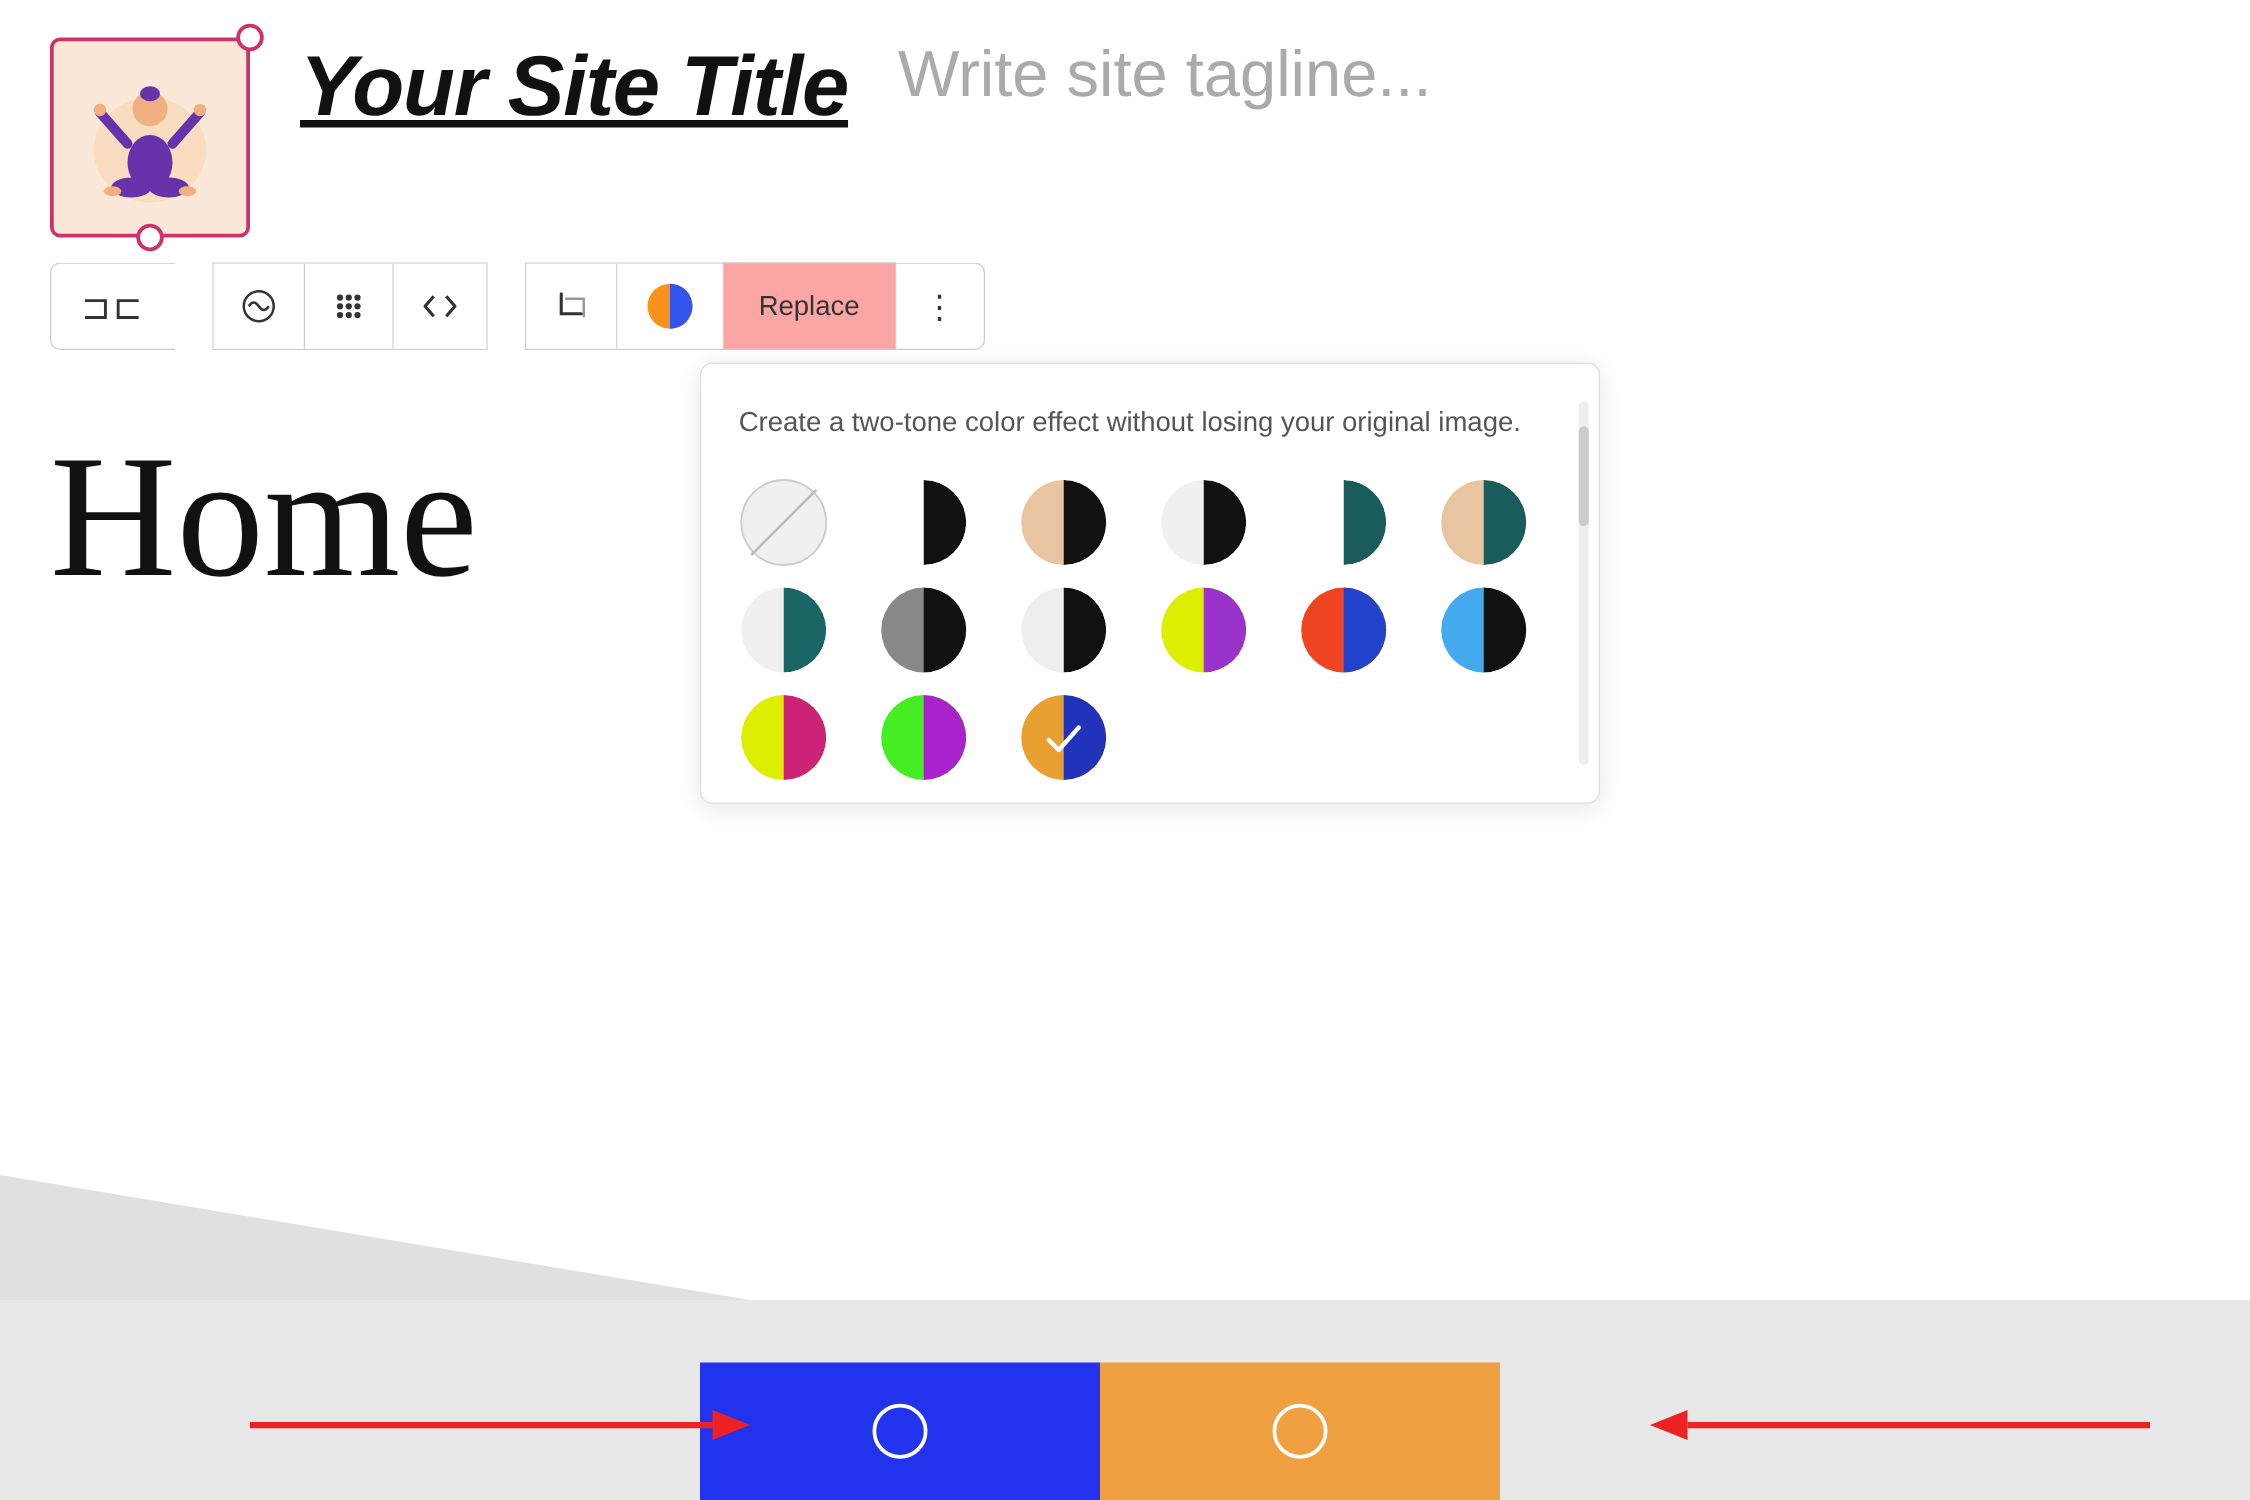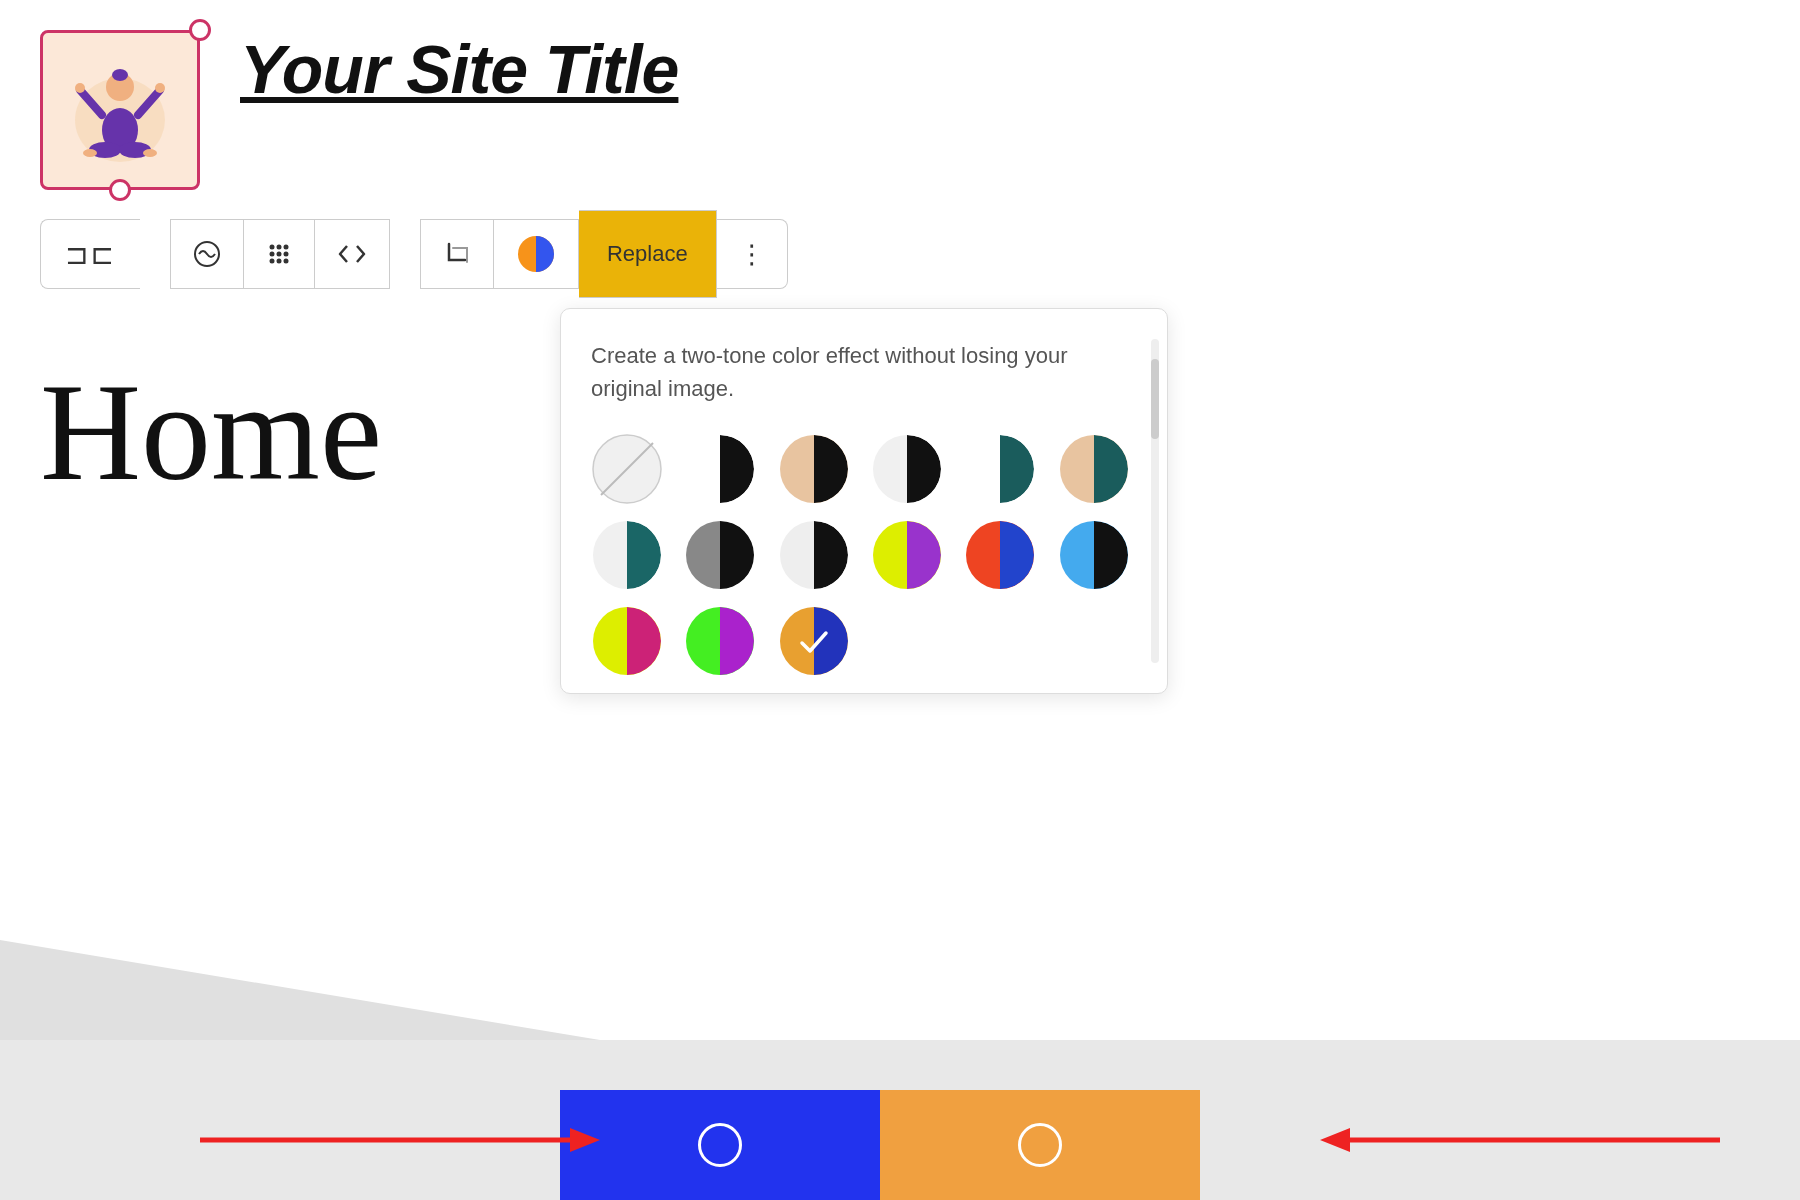--- a/index.html
+++ b/index.html
@@ -123,26 +123,26 @@
       align-items: center;
       justify-content: center;
     }
 
     .toolbar-group-btn:last-child {
       border-right: none;
     }
 
     .replace-btn {
       border: 1.5px solid #ccc;
-      background: #eab308;
+      background: #fca5a5;
       padding: 14px 28px;
       cursor: pointer;
       font-size: 22px;
       color: #333;
-      height: 88px;
+      height: 70px;
     }
 
     .more-btn {
       border: 1.5px solid #ccc;
       border-left: none;
       background: white;
       padding: 14px 22px;
       cursor: pointer;
       font-size: 26px;
       color: #333;
@@ -164,21 +164,21 @@
       font-family: Georgia, serif;
       line-height: 1.2;
       margin-top: 20px;
     }
 
     
     .color-panel {
       position: absolute;
       left: 560px;
       top: -20px;
-      width: 608px;
+      width: 720px;
       background: white;
       border: 1.5px solid #ddd;
       border-radius: 10px;
       padding: 30px 30px 0 30px;
       box-shadow: 0 4px 20px rgba(0,0,0,0.1);
       z-index: 10;
     }
 
     .panel-description {
       font-size: 22px;
@@ -318,20 +318,21 @@
 
         <ellipse cx="30" cy="108" rx="7" ry="4" fill="#f0b080"></ellipse>
         <ellipse cx="90" cy="108" rx="7" ry="4" fill="#f0b080"></ellipse>
       </svg>
     </div>
     <div class="logo-circle-top"></div>
     <div class="logo-circle-bottom"></div>
   </div>
 
   <div class="site-title">Your Site Title</div>
+  <div class="site-tagline">Write site tagline...</div>
 </div>
 
 <div class="toolbar">
   <div class="toolbar-btn" style="border-radius: 8px 0 0 8px; border-right: none;">
     <span style="font-size:28px; letter-spacing:2px;">⊐⊏</span>
   </div>
   <div class="toolbar-group" style="border-radius:0; margin-left: 30px;">
     <button class="toolbar-group-btn">
       <svg width="28" height="28" viewBox="0 0 28 28">
         <circle cx="14" cy="14" r="12" fill="none" stroke="#333" stroke-width="2"></circle>

